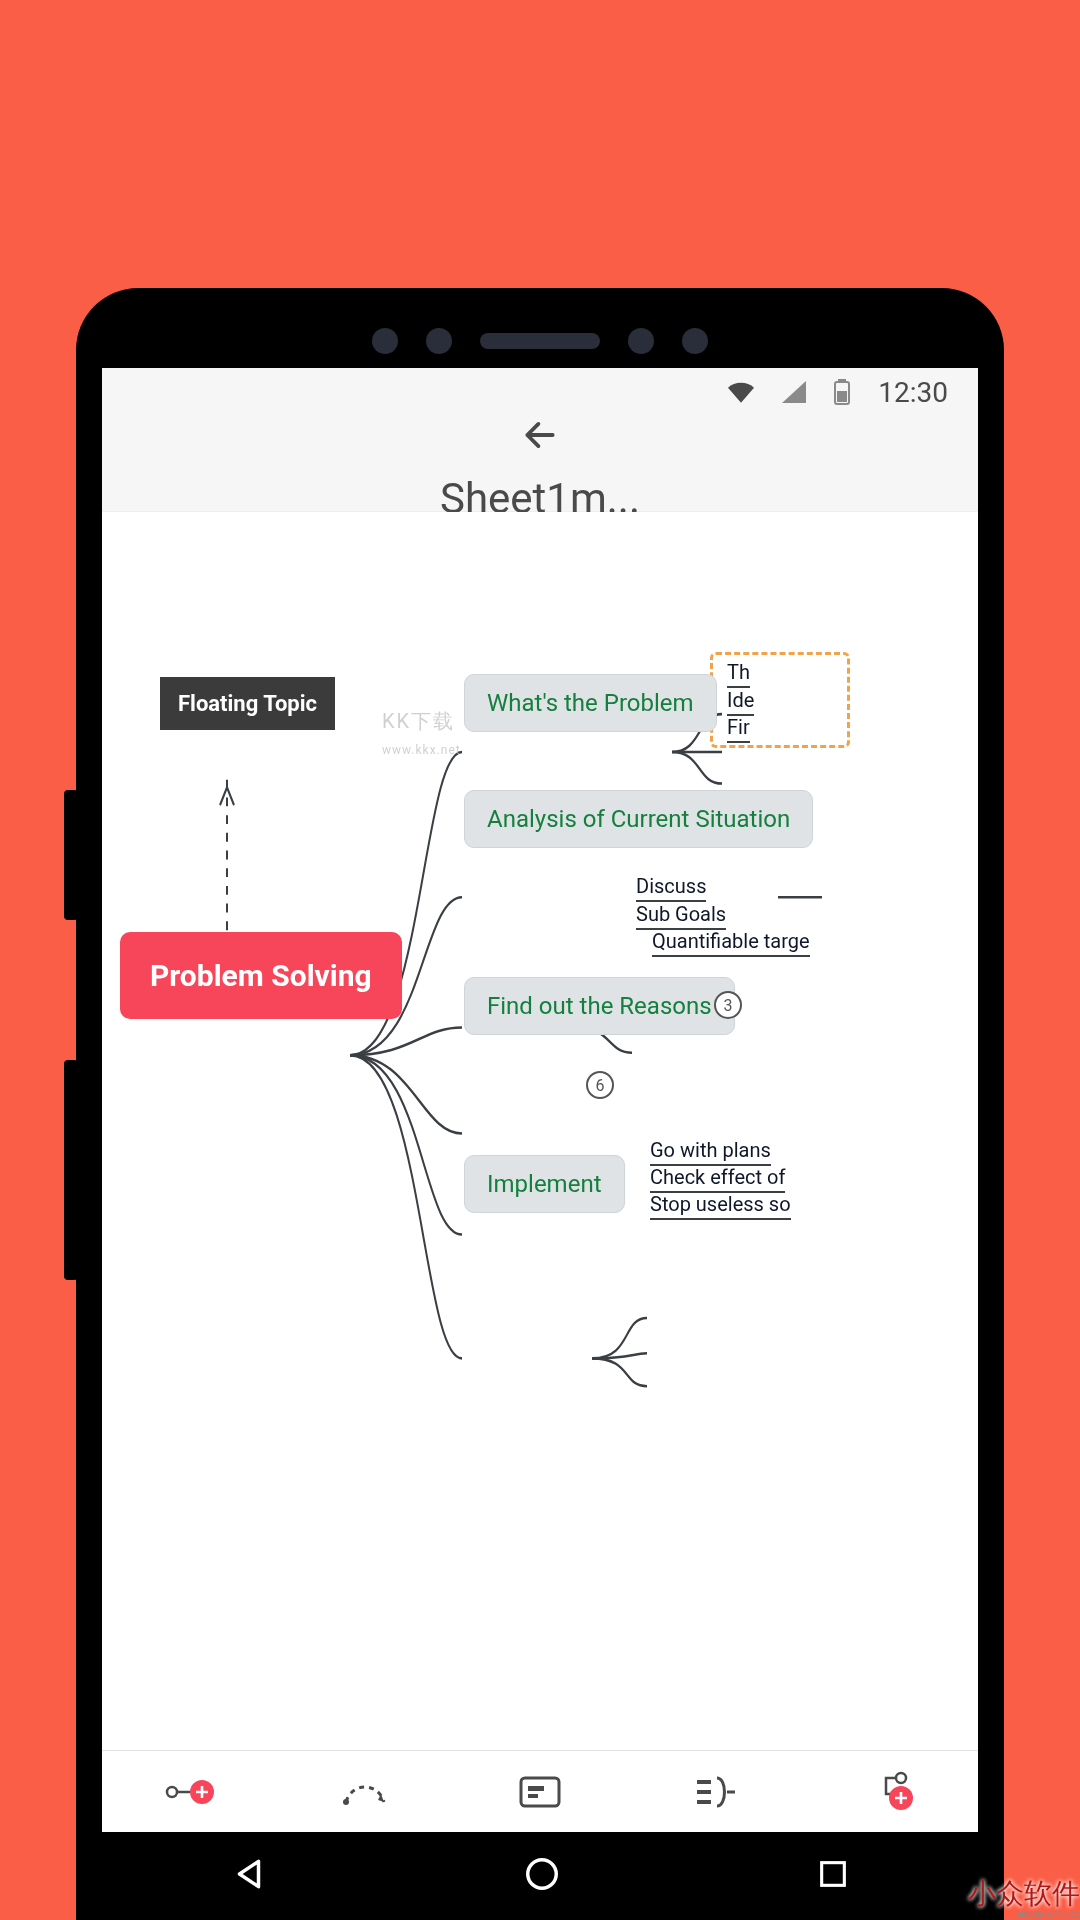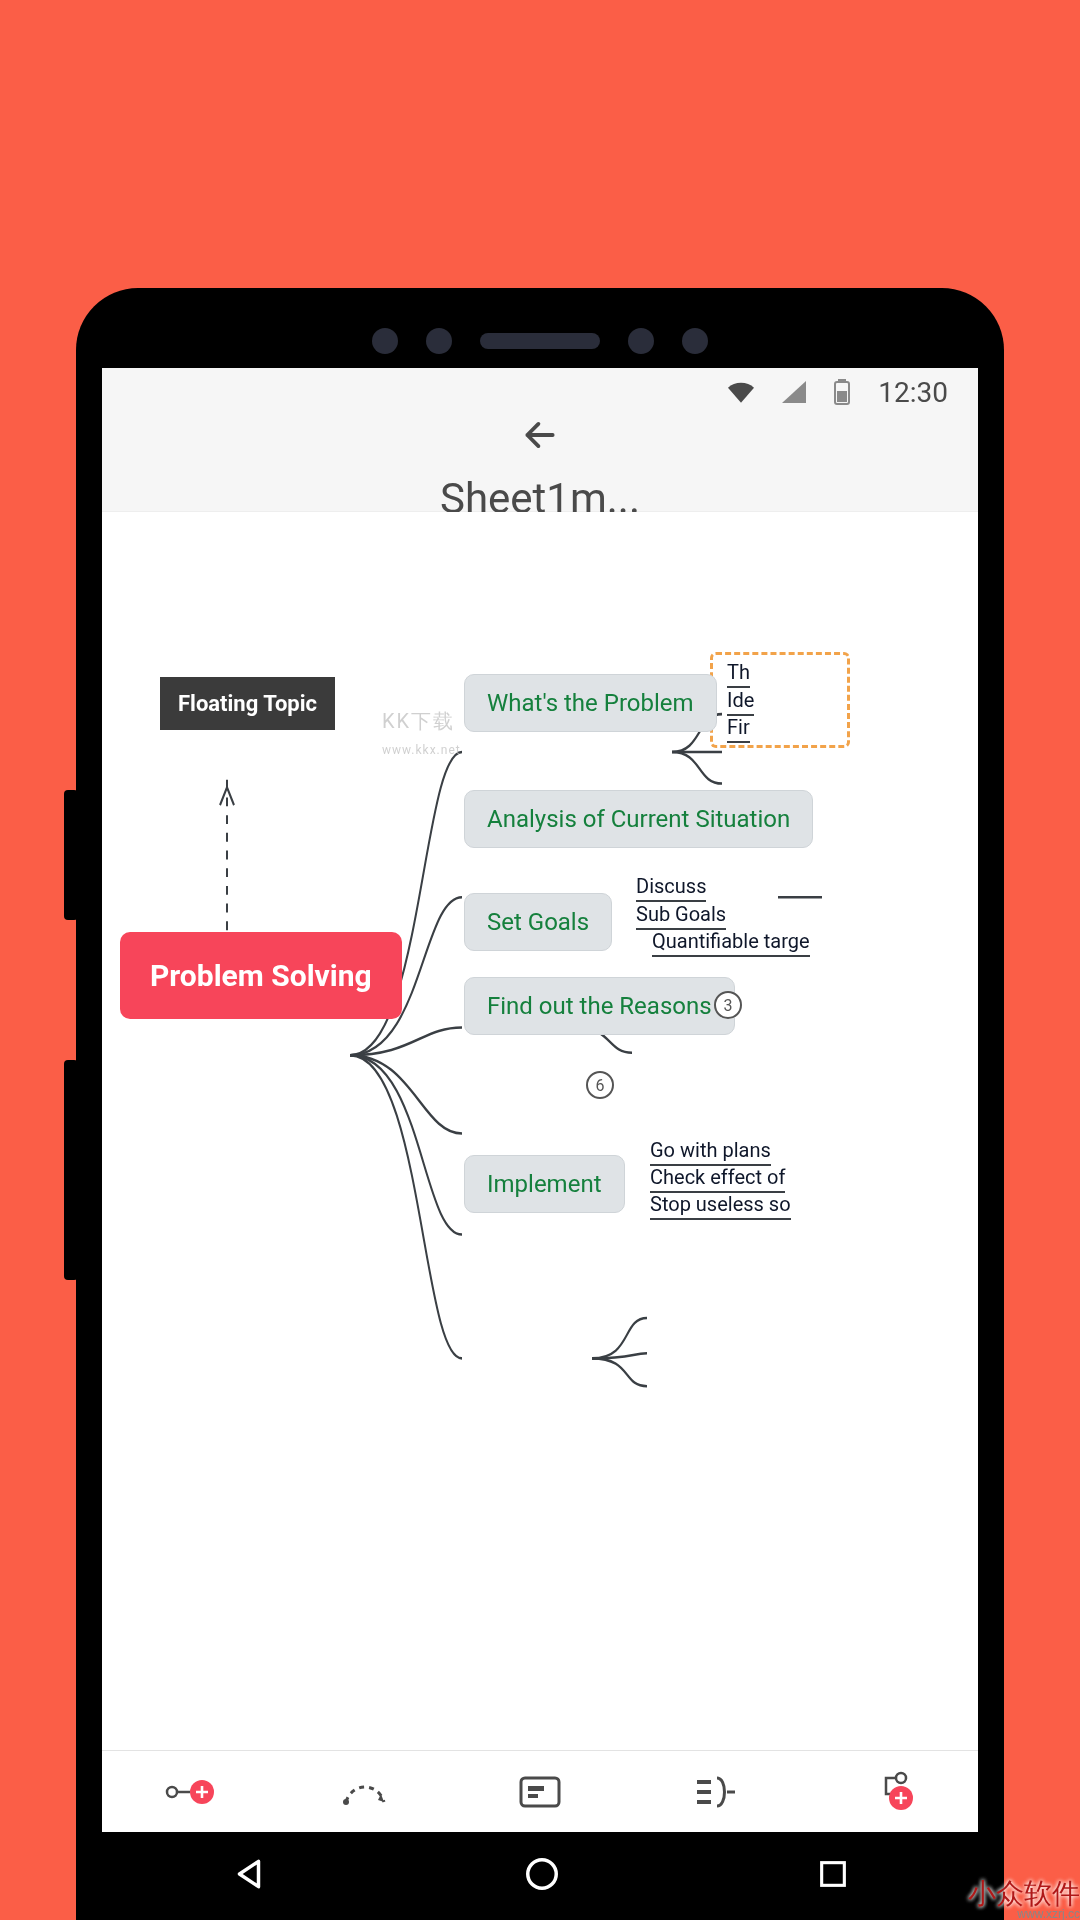--- a/index.html
+++ b/index.html
@@ -285,21 +285,20 @@
 
       <div class="dashed-box" style="left:608px; top:140px; width:140px; height:96px;"></div>
 
       <div class="node" style="left:362px; top:162px;">What's the Problem</div>
       <div class="leaf" style="left:625px; top:148px;">Th</div>
       <div class="leaf" style="left:625px; top:176px;">Ide</div>
       <div class="leaf" style="left:625px; top:203px;">Fir</div>
 
       <div class="node" style="left:362px; top:278px;">Analysis of Current Situation</div>
 
-      <div class="node" style="left:362px; top:381px;">Set Goals</div>
       <div class="leaf" style="left:534px; top:362px;">Discuss</div>
       <div class="leaf" style="left:534px; top:390px;">Sub Goals</div>
       <div class="leaf" style="left:550px; top:417px;">Quantifiable targe</div>
 
       <div class="node" style="left:362px; top:465px;">Find out the Reasons</div>
       <div class="count-badge" style="left:612px; top:479px;">3</div>
 
       <div class="count-badge" style="left:484px; top:559px;">6</div>
 
       <div class="node" style="left:362px; top:643px;">Implement</div>

